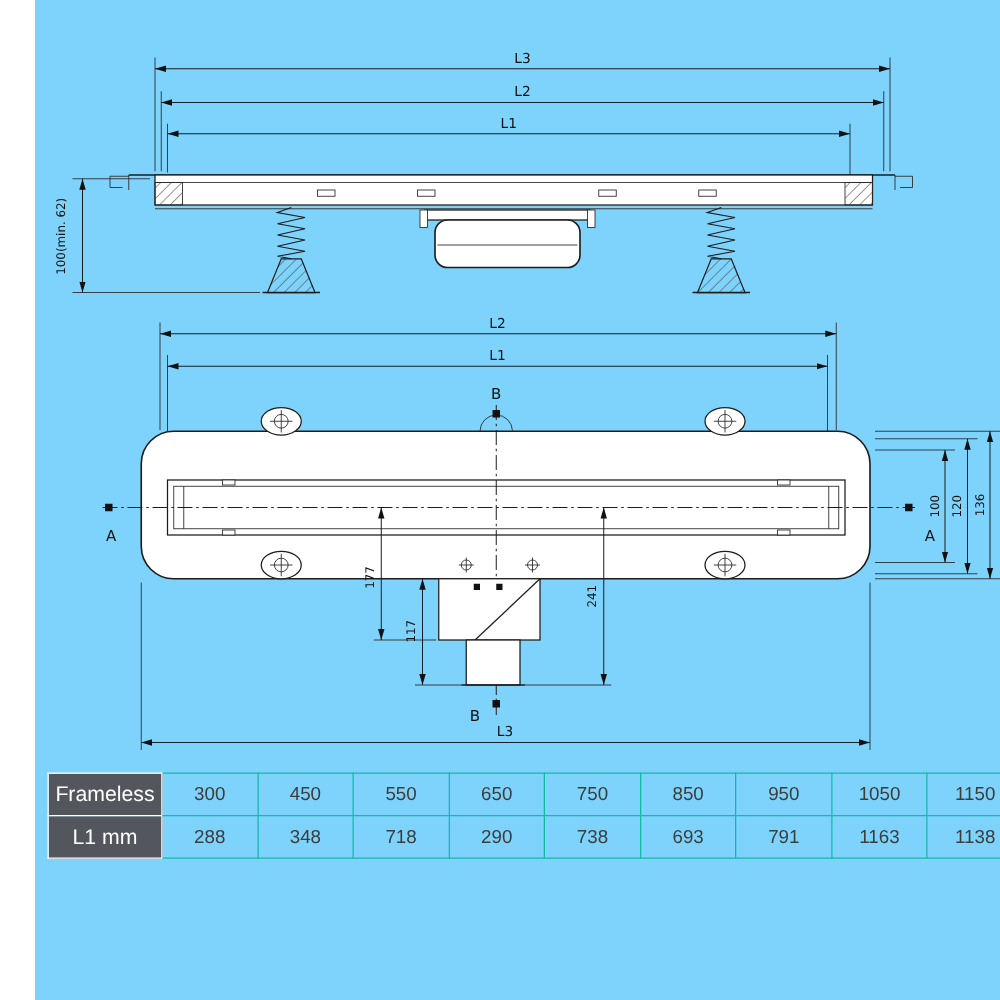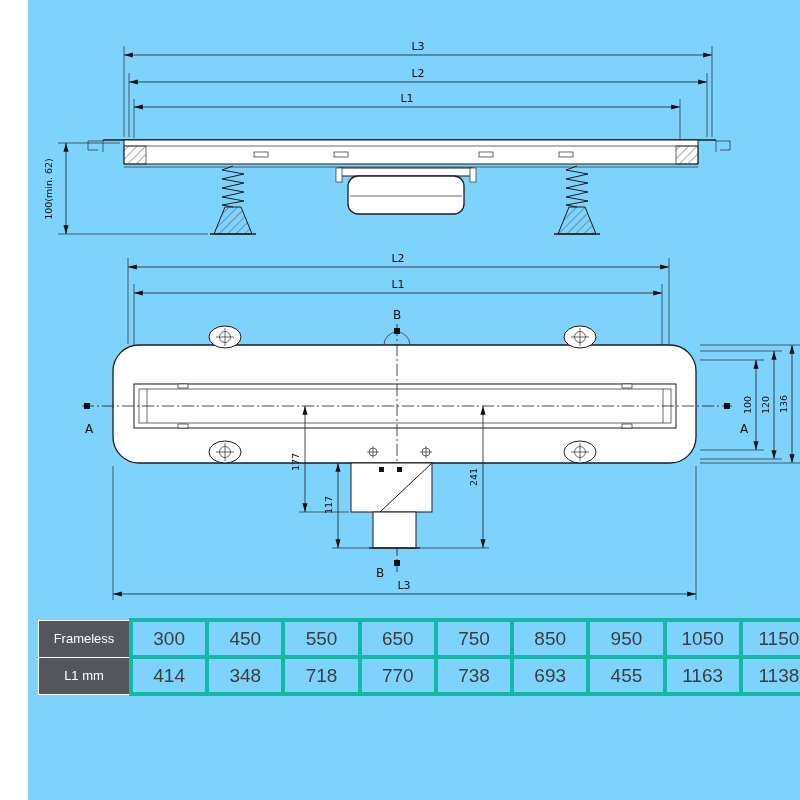--- a/index.html
+++ b/index.html
@@ -12,22 +12,22 @@
   .dim{stroke:#1c1c1c;stroke-width:0.8;fill:none;}
   .cl{stroke:#1c1c1c;stroke-width:0.8;fill:none;stroke-dasharray:12 3 2 3;}
   .wht{fill:#ffffff;}
   text{font-family:"DejaVu Sans","Liberation Sans",sans-serif;fill:#111;}
   .dimtxt{font-size:11px;}
   .dimtxt-sm{font-size:9.5px;}
   .sect{font-size:12px;}
   .tblwrap{position:absolute;left:10px;top:618px;width:781px;}
   table.sizes{border-collapse:collapse;width:100%;table-layout:fixed;}
   table.sizes td{height:31px;text-align:center;vertical-align:middle;
-                 border:4px solid #14b8a6;font-size:19px;color:#3d3d3d;}
-  table.sizes td.lbl{background:#53575d;color:#ffffff;font-size:13px;
+                 border:1px solid #14b8a6;font-size:15px;color:#3d3d3d;}
+  table.sizes td.lbl{background:#53575d;color:#ffffff;font-size:17px;
                      border:1px solid #ffffff;width:88px;}
 </style>
 </head>
 <body>
 
 <div class="stage">
 
 <svg width="800" height="612" viewBox="0 0 800 612">
   <defs>
     <marker id="arr" markerWidth="12" markerHeight="8" refX="11" refY="4" orient="auto-start-reverse">
@@ -248,27 +248,27 @@
         <td>550</td>
         <td>650</td>
         <td>750</td>
         <td>850</td>
         <td>950</td>
         <td>1050</td>
         <td>1150</td>
       </tr>
       <tr>
         <td class="lbl">L1 mm</td>
-        <td>414</td>
+        <td>288</td>
         <td>348</td>
         <td>718</td>
-        <td>770</td>
+        <td>290</td>
         <td>738</td>
         <td>693</td>
-        <td>455</td>
+        <td>791</td>
         <td>1163</td>
         <td>1138</td>
       </tr>
     </tbody>
   </table>
 </div>
 
 </div>
 
 </body></html>

